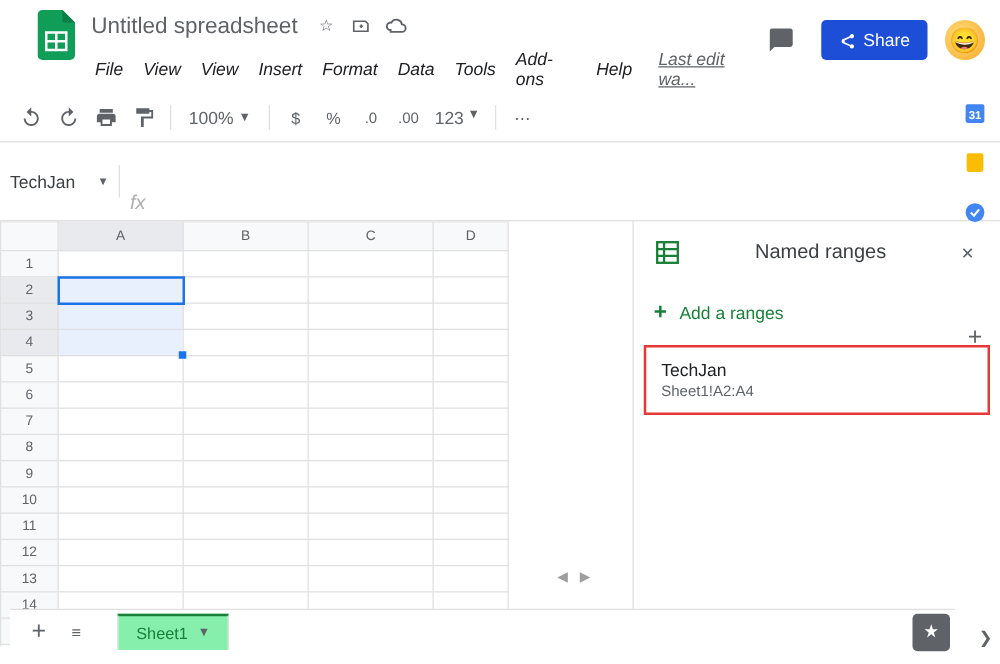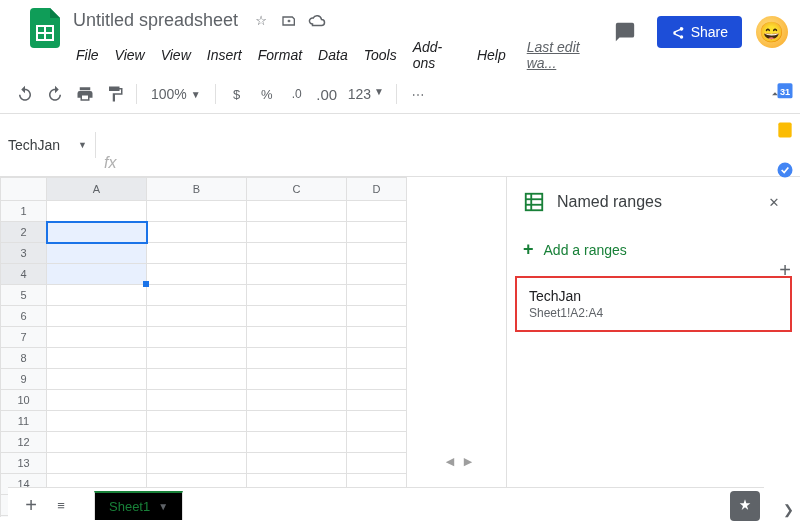--- a/index.html
+++ b/index.html
@@ -32,31 +32,31 @@
 .corner { width: 46px; background: #f8f9fa; border: 1px solid #e0e0e0; }
 .row-header { background: #f8f9fa; border: 1px solid #e0e0e0; font-size: 11px; color: #5f6368; text-align: center; width: 46px; height: 21px; }
 .cell { border: 1px solid #e0e0e0; width: 100px; height: 21px; }
 .col-header th.sel { background: #e8eaed; }
 .row-header.sel { background: #e8eaed; }
 .cell.sel-range { background: #e8f0fe; }
 .cell.active { outline: 2px solid #1a73e8; outline-offset: -1px; position: relative; }
 .active-handle { position: absolute; right: -3px; bottom: -3px; width: 6px; height: 6px; background: #1a73e8; }
 .sidepanel { width: 294px; border-left: 1px solid #e0e0e0; display: flex; flex-direction: column; }
 .sp-head { display: flex; align-items: center; padding: 14px 16px; gap: 12px; }
-.sp-title { font-size: 16px; color: #3c4043; flex: 1; }
+.sp-title { font-size: 16px; color: #3c4043; flex: 1; margin-left: 47px; }
 .sp-close { cursor: pointer; color: #5f6368; width: 20px; height: 20px; display:flex; align-items:center; justify-content:center; }
 .add-range { color: #188038; font-size: 14px; font-weight: 500; padding: 12px 16px; display: flex; align-items: center; gap: 10px; cursor: pointer; }
 .range-item { margin: 4px 8px 0 8px; padding: 10px 12px; border: 2px solid #e53935; cursor: pointer; }
 .range-name { font-size: 14px; color: #202124; }
 .range-ref { font-size: 12px; color: #5f6368; margin-top: 2px; }
-.rightrail { position: absolute; right: 0; top: 70px; width: 30px; display: flex; flex-direction: column; align-items: center; gap: 20px; padding-top: 10px; }
+.rightrail { position: absolute; right: 0; top: 70px; width: 30px; display: flex; flex-direction: column; align-items: flex-start; gap: 20px; padding-top: 10px; }
 .rail-icon { width: 20px; height: 20px; cursor: pointer; border-radius: 3px; }
 .bottom-bar { position: absolute; bottom: 8px; left: 8px; right: 36px; height: 36px; border-top: 1px solid #e0e0e0; display: flex; align-items: center; padding: 0 8px; background: #fff; }
 .bb-btn { width: 30px; height: 30px; display: flex; align-items: center; justify-content: center; cursor: pointer; color: #5f6368; border-radius: 3px; }
-.sheet-tab { background: #000000; border: 1px solid #e0e0e0; border-bottom: none; padding: 6px 14px; margin-left: 18px; display: flex; align-items: center; gap: 8px; font-size: 13px; cursor: pointer; color: #188038; font-weight: 500; border-top: 2px solid #188038;}
+.sheet-tab { background: #86efac; border: 1px solid #e0e0e0; border-bottom: none; padding: 6px 14px; margin-left: 18px; display: flex; align-items: center; gap: 8px; font-size: 13px; cursor: pointer; color: #188038; font-weight: 500; border-top: 2px solid #188038;}
 .explore { position: absolute; right: 40px; bottom: 10px; width: 30px; height: 30px; background: #5f6368; border-radius: 4px; display:flex; align-items:center; justify-content:center; cursor:pointer; }
 .expand-chevron { position: absolute; right: 6px; bottom: 14px; cursor: pointer; color: #5f6368; }
 .scroll-arrows { position: absolute; bottom: 48px; left: 442px; display:flex; gap:2px;}
 .scroll-arrow { width:16px; height:16px; color:#9e9e9e; font-size:11px; cursor:pointer; display:flex; align-items:center; justify-content:center;}
 </style>
 </head>
 <body>
 
 <div class="header">
   <div class="logo">
@@ -136,21 +136,21 @@
     </div>
   <div class="tb-sep"></div>
   <div class="tb-zoom">
       <span>100%</span> 
       <span style="font-size:10px">▼</span>
     </div>
   <div class="tb-sep"></div>
   <div class="tb-btn">$</div>
   <div class="tb-btn">%</div>
   <div class="tb-btn" style="font-size:12px">.0</div>
-  <div class="tb-btn" style="font-size:15px">.00</div>
+  <div class="tb-btn" style="font-size:12px">.00</div>
   <div class="tb-num">
       <span>123</span>
       <span style="font-size:10px">▼</span>
     </div>
   <div class="tb-sep"></div>
   <div class="tb-btn">⋯</div>
   <div style="flex:1"></div>
   <div class="tb-btn">
       <svg width="14" height="14" viewBox="0 0 24 24" fill="#5f6368">
         <path d="M7 14l5-5 5 5z"></path>

